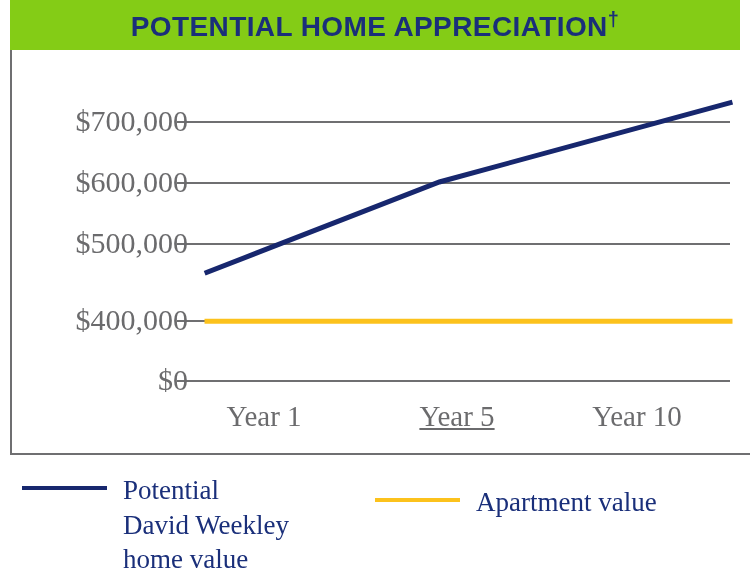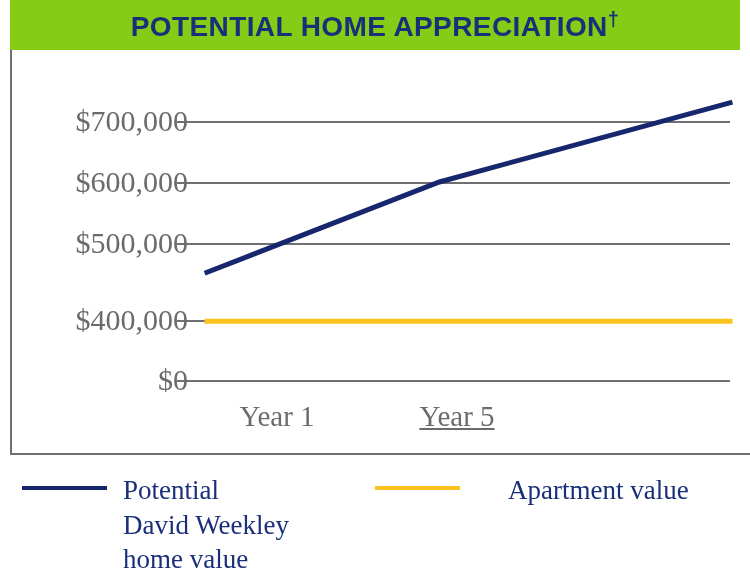--- a/index.html
+++ b/index.html
@@ -102,21 +102,21 @@
     top: 465px;
     width: 730px;
     height: 115px;
   }
   .legend-entry {
     position: absolute;
     display: flex;
     align-items: flex-start;
   }
   #legend-entry-home   { left: 12px;  top: 8px; }
-  #legend-entry-apt    { left: 365px; top: 8px; gap: 32px; }
+  #legend-entry-apt    { left: 365px; top: 20px; }
 
   .legend-swatch {
     width: 85px;
     height: 4px;
     margin-top: 13px;
     margin-right: 16px;
     flex: none;
   }
   .legend-label {
     font-family: "Liberation Serif", serif;
@@ -142,22 +142,23 @@
   <div class="gridline" style="top:193px;"></div>
   <div class="gridline" style="top:270px;"></div>
   <div class="gridline" style="top:330px;"></div>
 
   <div class="ytick" style="top:56px;">$700,000</div>
   <div class="ytick" style="top:117px;">$600,000</div>
   <div class="ytick" style="top:178px;">$500,000</div>
   <div class="ytick" style="top:255px;">$400,000</div>
   <div class="ytick" style="top:315px;">$0</div>
 
-  <div class="xtick" style="left:185px;">Year 1</div>
+  <div class="xtick" style="left:172px;">Year 1</div>
   <div class="xtick" style="left:365px;text-decoration:underline;">Year 5</div>
+  <div class="xtick" style="left:545px;">Year 10</div>
 
   <svg id="plot-svg" viewBox="0 0 726 401" preserveAspectRatio="none">
     <polyline id="series-home" fill="none" stroke="#17276e" stroke-width="5" stroke-linecap="square" points="195.0,222.3 427.4,132.0 718.0,52.7"></polyline>
     <polyline id="series-apt" fill="none" stroke="#fcc21c" stroke-width="5" stroke-linecap="square" points="195.0,271.2 427.4,271.2 718.0,271.2"></polyline>
   </svg>
 </div>
 
 <div id="legend">
 
   <div class="legend-entry" id="legend-entry-home">

